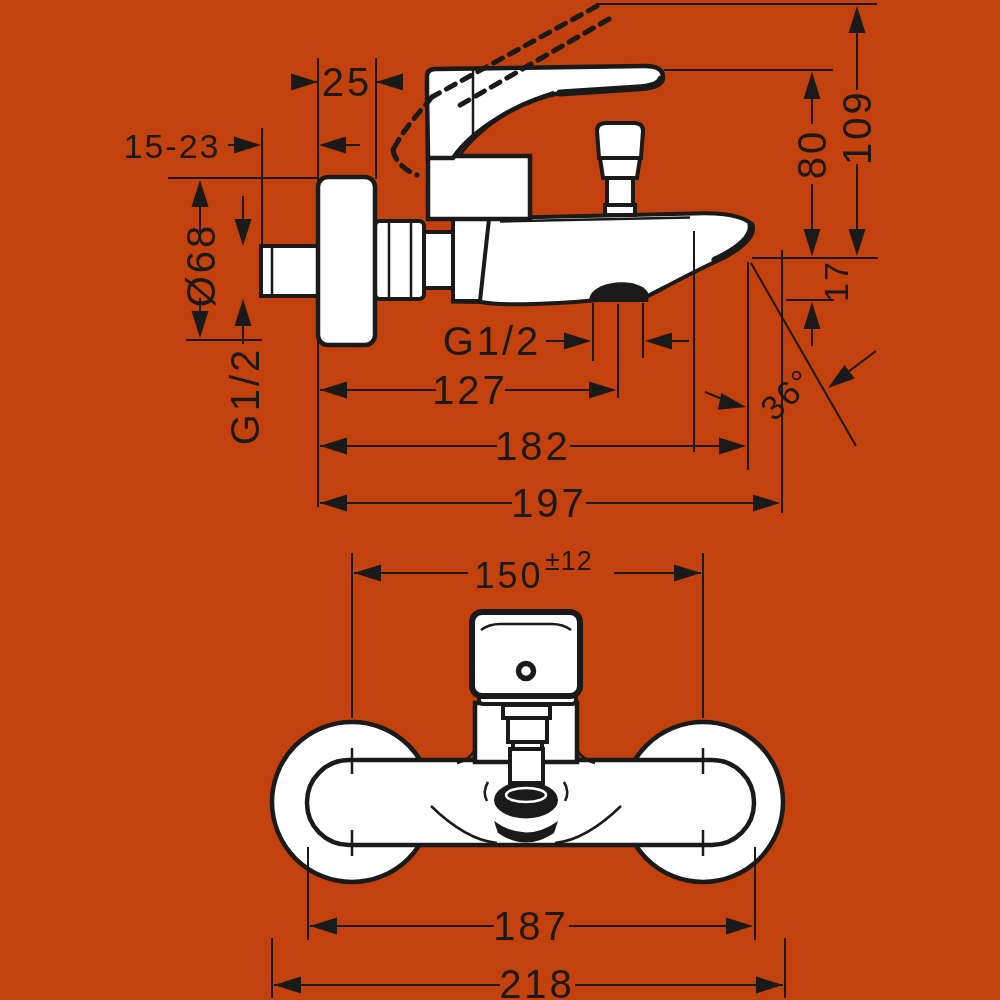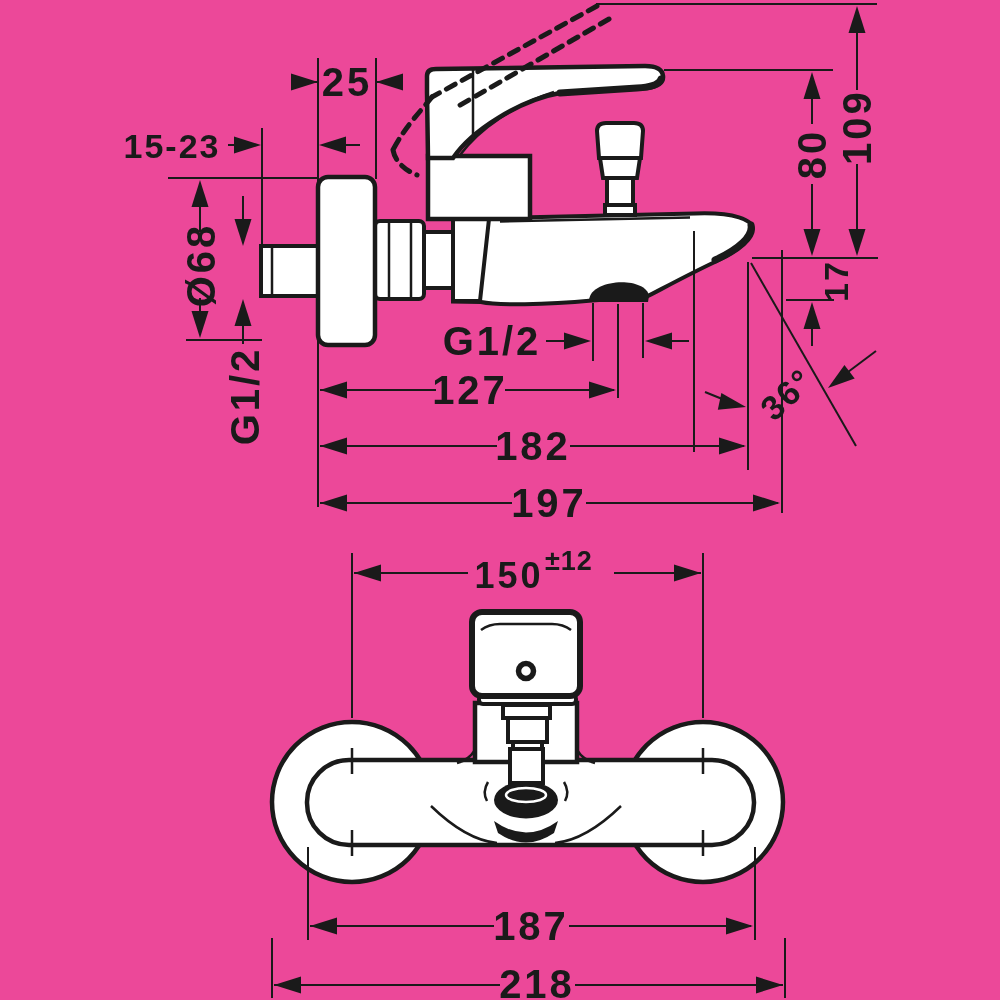--- a/index.html
+++ b/index.html
@@ -1,16 +1,16 @@
 <!DOCTYPE html>
 <html><head>
 <meta charset="utf-8">
 <style>
   html,body{margin:0;padding:0;background:#fff;}
-  .stage{position:relative;width:1000px;height:1000px;background:#ec4899;overflow:hidden;font-weight:bold;}
+  .stage{position:relative;width:1000px;height:1000px;background:#c2410c;overflow:hidden;}
   svg{display:block;}
   text{font-family:"Liberation Sans", sans-serif;fill:#1a1a1a;}
   .dim-num{font-size:40px;letter-spacing:3px;}
   .dim-num-sm{font-size:34px;letter-spacing:2px;}
   .dim-150{font-size:36px;letter-spacing:3px;}
   .dim-sup{font-size:27px;letter-spacing:1px;}
   .thin{stroke:#1a1a1a;stroke-width:2;fill:none;}
   .thin25{stroke:#1a1a1a;stroke-width:2.5;fill:none;}
   .obj{stroke:#1a1a1a;stroke-width:4;fill:#fff;}
   .obj45{stroke:#1a1a1a;stroke-width:4.5;fill:#fff;}

